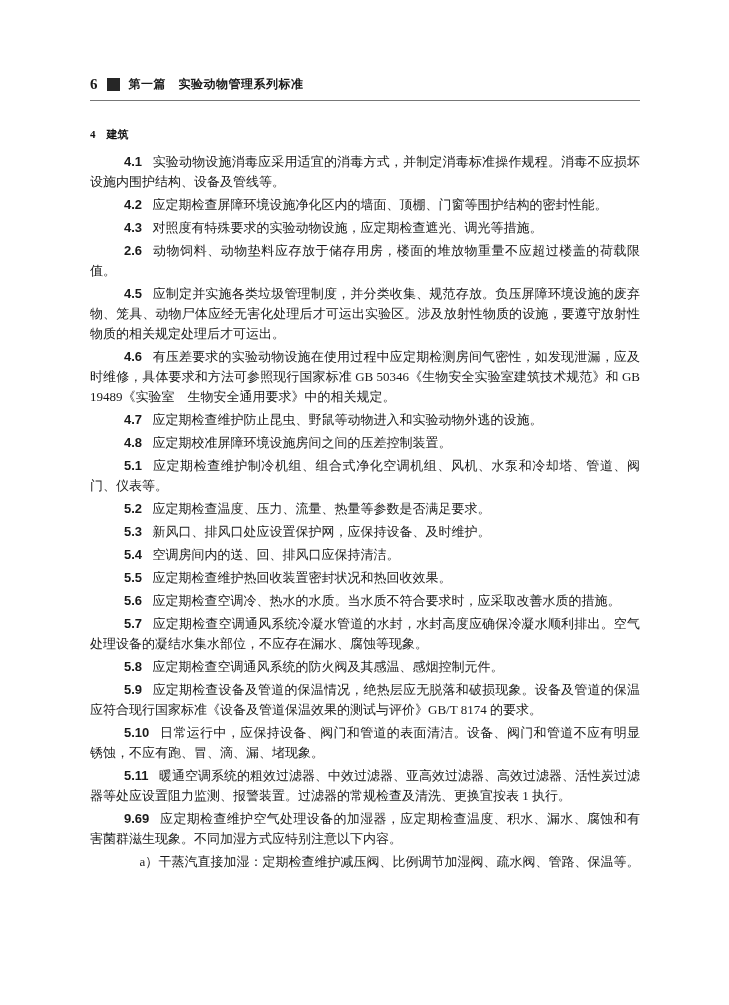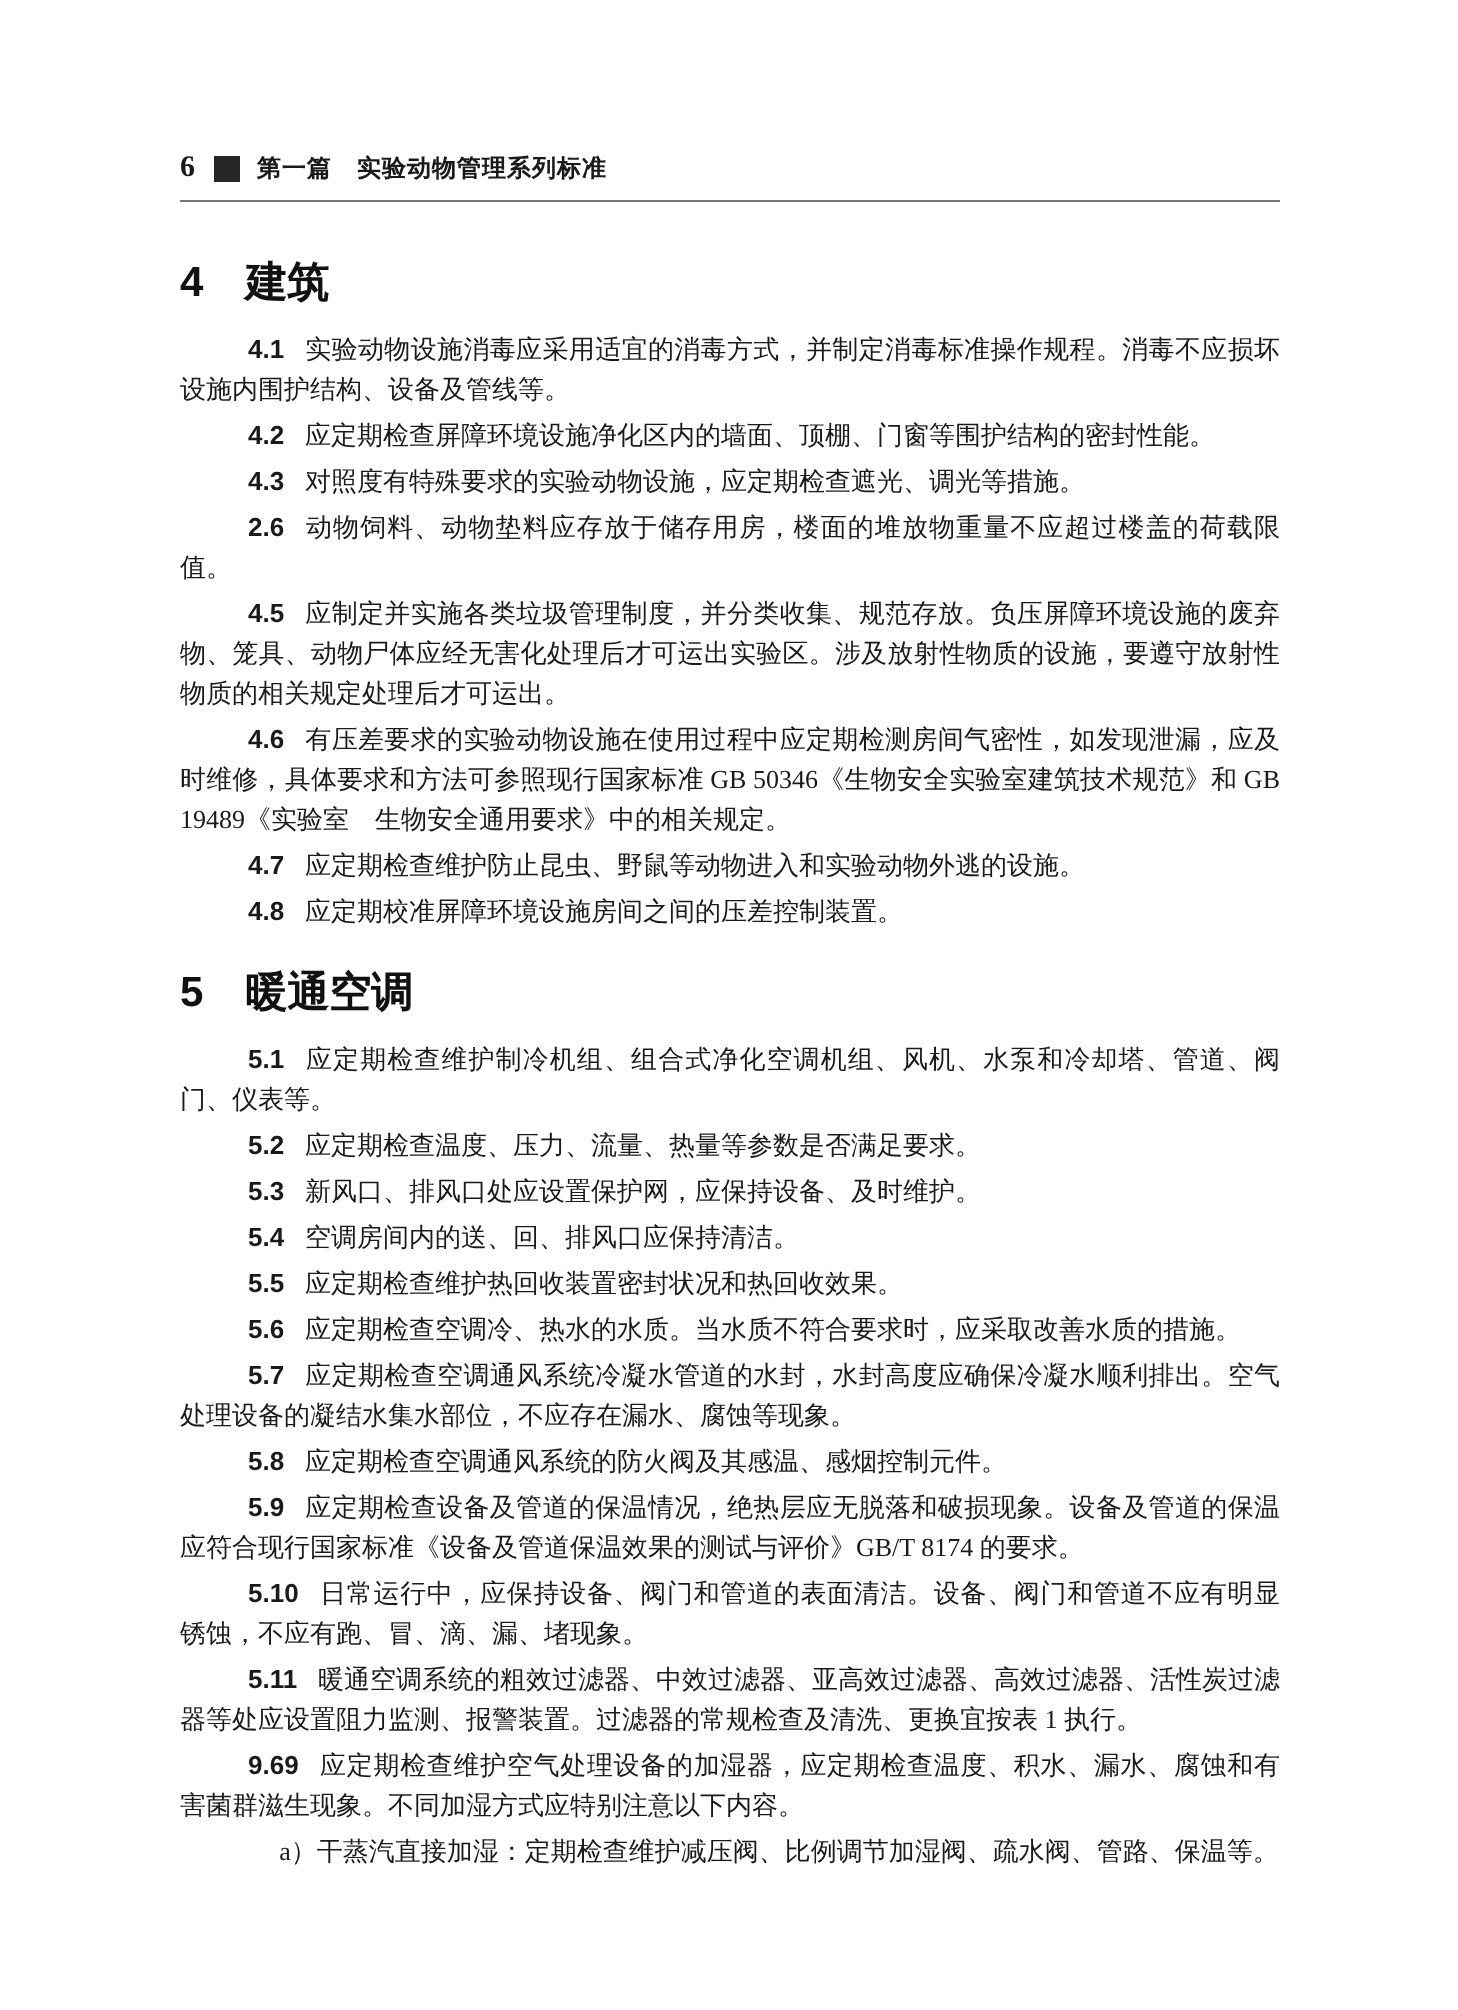--- a/index.html
+++ b/index.html
@@ -36,23 +36,23 @@
     display: inline-block;
     flex: 0 0 auto;
   }
   .header-title {
     font-family: "Liberation Sans", "DejaVu Sans", sans-serif;
     font-weight: bold;
     font-size: 12px;
     letter-spacing: 0.5px;
   }
   .section-heading {
-    font-family: Liberation Sans, sans-serif;
+    font-family: Liberation Serif, serif;
     font-weight: bold;
-    font-size: 21px;
+    font-size: 11px;
     margin: 16px 0 10px 0;
     color: #111;
   }
   .section-heading.first { margin-top: 26px; }
   .sec-num { margin-right: 1em; }
   .clause {
     font-size: 13px;
     line-height: 20px;
     text-align: justify;
     margin: 0 0 3px 0;
@@ -88,23 +88,20 @@
 
   <p class="clause"><span class="cnum">4.1</span><span class="ctext">实验动物设施消毒应采用适宜的消毒方式，并制定消毒标准操作规程。消毒不应损坏设施内围护结构、设备及管线等。</span></p>
   <p class="clause"><span class="cnum">4.2</span><span class="ctext">应定期检查屏障环境设施净化区内的墙面、顶棚、门窗等围护结构的密封性能。</span></p>
   <p class="clause"><span class="cnum">4.3</span><span class="ctext">对照度有特殊要求的实验动物设施，应定期检查遮光、调光等措施。</span></p>
   <p class="clause"><span class="cnum">2.6</span><span class="ctext">动物饲料、动物垫料应存放于储存用房，楼面的堆放物重量不应超过楼盖的荷载限值。</span></p>
   <p class="clause"><span class="cnum">4.5</span><span class="ctext">应制定并实施各类垃圾管理制度，并分类收集、规范存放。负压屏障环境设施的废弃物、笼具、动物尸体应经无害化处理后才可运出实验区。涉及放射性物质的设施，要遵守放射性物质的相关规定处理后才可运出。</span></p>
   <p class="clause"><span class="cnum">4.6</span><span class="ctext">有压差要求的实验动物设施在使用过程中应定期检测房间气密性，如发现泄漏，应及时维修，具体要求和方法可参照现行国家标准 GB 50346《生物安全实验室建筑技术规范》和 GB 19489《实验室　生物安全通用要求》中的相关规定。</span></p>
   <p class="clause"><span class="cnum">4.7</span><span class="ctext">应定期检查维护防止昆虫、野鼠等动物进入和实验动物外逃的设施。</span></p>
   <p class="clause"><span class="cnum">4.8</span><span class="ctext">应定期校准屏障环境设施房间之间的压差控制装置。</span></p>
 
-  <h2 class="section-heading">
-    <span class="sec-num">5</span><span class="sec-title">暖通空调</span>
-  </h2>
 
   <p class="clause"><span class="cnum">5.1</span><span class="ctext">应定期检查维护制冷机组、组合式净化空调机组、风机、水泵和冷却塔、管道、阀门、仪表等。</span></p>
   <p class="clause"><span class="cnum">5.2</span><span class="ctext">应定期检查温度、压力、流量、热量等参数是否满足要求。</span></p>
   <p class="clause"><span class="cnum">5.3</span><span class="ctext">新风口、排风口处应设置保护网，应保持设备、及时维护。</span></p>
   <p class="clause"><span class="cnum">5.4</span><span class="ctext">空调房间内的送、回、排风口应保持清洁。</span></p>
   <p class="clause"><span class="cnum">5.5</span><span class="ctext">应定期检查维护热回收装置密封状况和热回收效果。</span></p>
   <p class="clause"><span class="cnum">5.6</span><span class="ctext">应定期检查空调冷、热水的水质。当水质不符合要求时，应采取改善水质的措施。</span></p>
   <p class="clause"><span class="cnum">5.7</span><span class="ctext">应定期检查空调通风系统冷凝水管道的水封，水封高度应确保冷凝水顺利排出。空气处理设备的凝结水集水部位，不应存在漏水、腐蚀等现象。</span></p>
   <p class="clause"><span class="cnum">5.8</span><span class="ctext">应定期检查空调通风系统的防火阀及其感温、感烟控制元件。</span></p>
   <p class="clause"><span class="cnum">5.9</span><span class="ctext">应定期检查设备及管道的保温情况，绝热层应无脱落和破损现象。设备及管道的保温应符合现行国家标准《设备及管道保温效果的测试与评价》GB/T 8174 的要求。</span></p>

